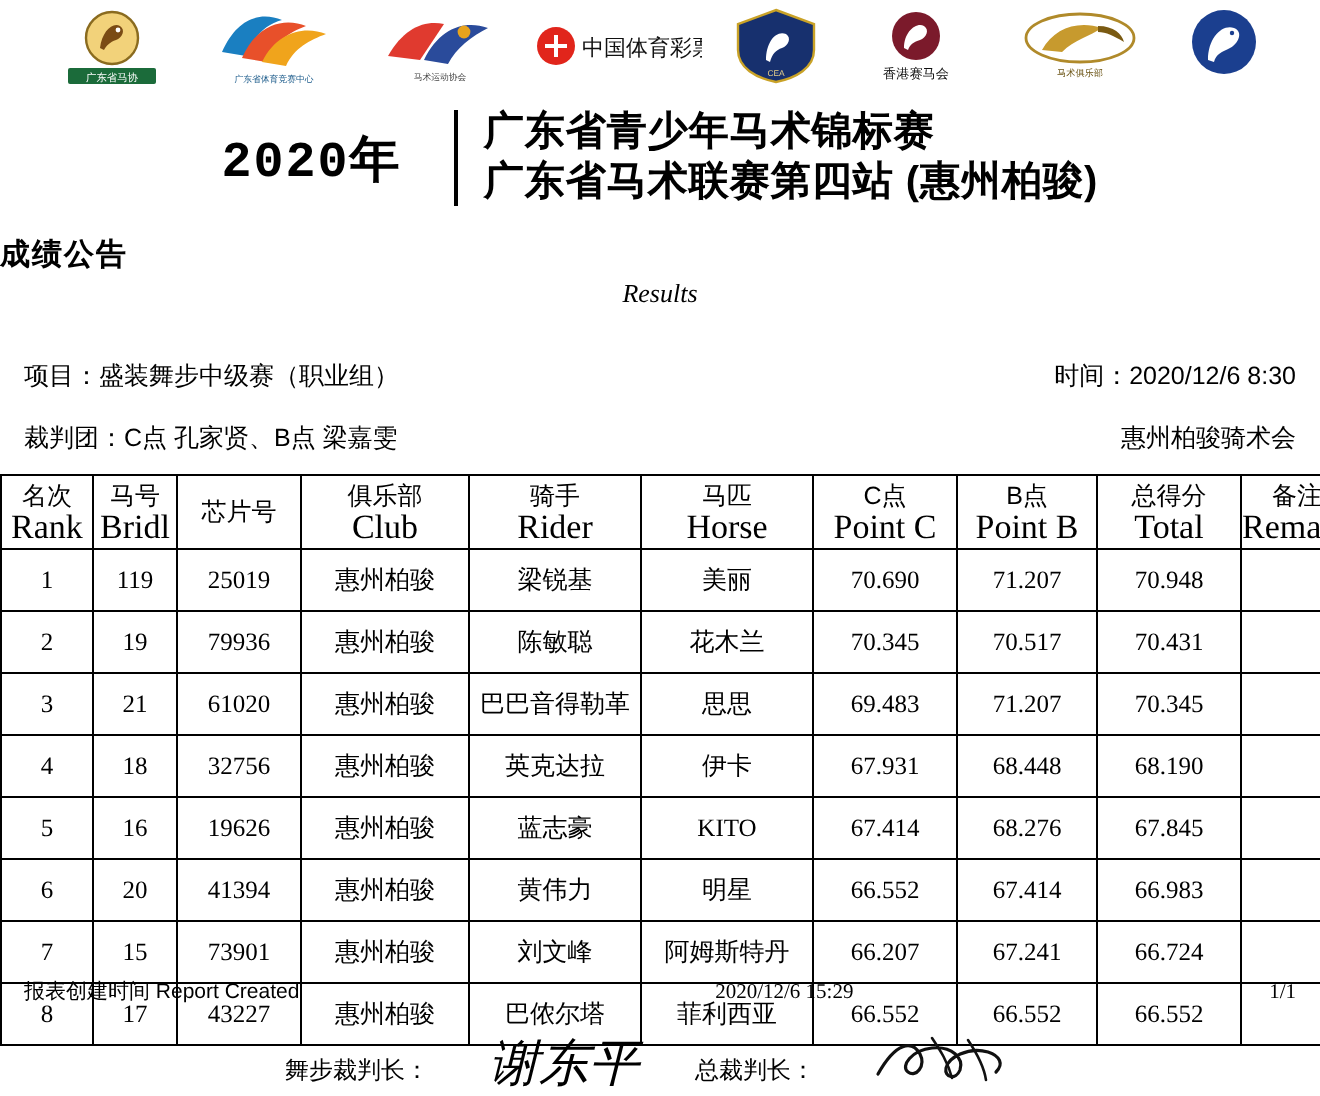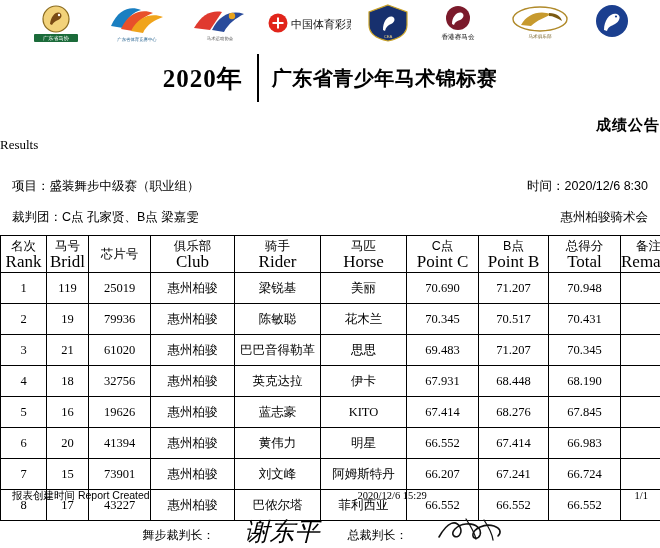--- a/index.html
+++ b/index.html
@@ -44,53 +44,54 @@
     display: flex;
     align-items: center;
     justify-content: center;
     margin-top: 10px;
     padding: 0 10px;
   }
   .year {
     font-size: 25px;
     font-weight: bold;
     letter-spacing: 1px;
-    padding-right: 14px;
-    font-family: Liberation Serif, serif;
+    padding-right: 26px;
+    font-family: Liberation Mono, monospace;
   }
   .title-divider {
     width: 2px;
     background: #000;
     height: 48px;
     margin-right: 13px;
   }
   .title-lines {
     display: flex;
     flex-direction: column;
     justify-content: center;
   }
   .title-line {
     font-size: 20px;
     font-weight: bold;
     line-height: 25px;
     letter-spacing: 0.5px;
   }
 
   .subtitle {
-    text-align: right;
+    text-align: left;
     font-size: 15px;
     font-weight: bold;
     margin-top: 14px;
     letter-spacing: 1px;
   }
   .subtitle-en {
-    text-align: left;
+    text-align: center;
     font-size: 13px;
     margin-top: 2px;
     font-family: "Liberation Serif", serif;
+    font-style: italic;
   }
 
   
   .meta {
     margin-top: 12px;
     padding: 0 12px;
     font-size: 12.5px;
   }
   .meta-row {
     display: flex;
@@ -260,20 +261,21 @@
       </svg>
     </div>
 
   </div>
 
   <div class="title-row">
     <div class="year">2020年</div>
     <div class="title-divider"></div>
     <div class="title-lines">
       <div class="title-line">广东省青少年马术锦标赛</div>
+      <div class="title-line">广东省马术联赛第四站 (惠州柏骏)</div>
     </div>
   </div>
 
   <div class="subtitle">成绩公告</div>
   <div class="subtitle-en">Results</div>
 
   <div class="meta">
     <div class="meta-row">
       <div class="meta-left">项目：盛装舞步中级赛（职业组）</div>
       <div class="meta-right">时间：2020/12/6  8:30</div>

